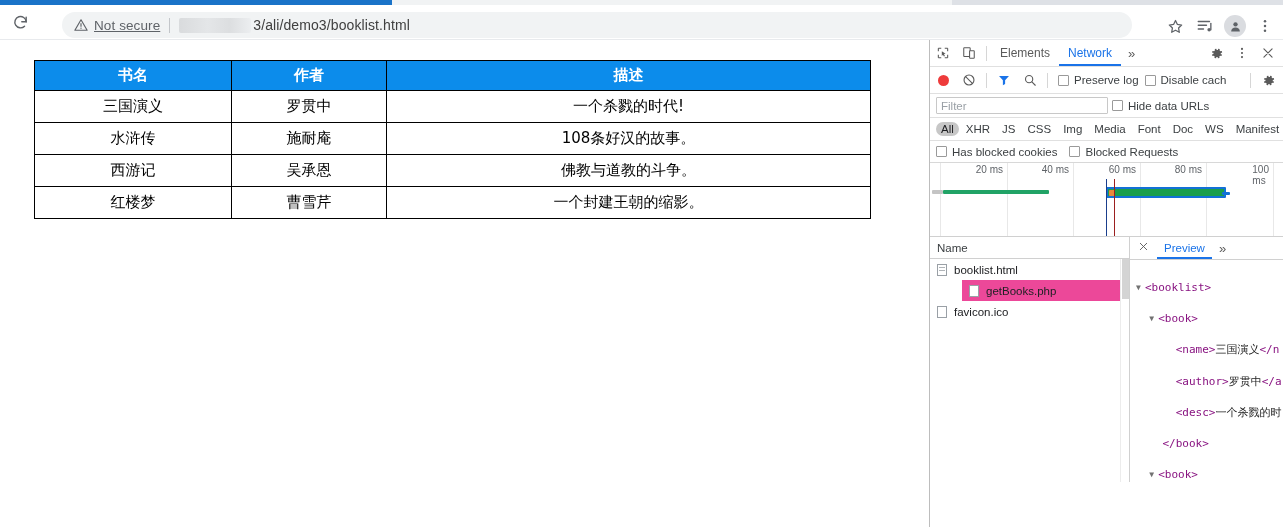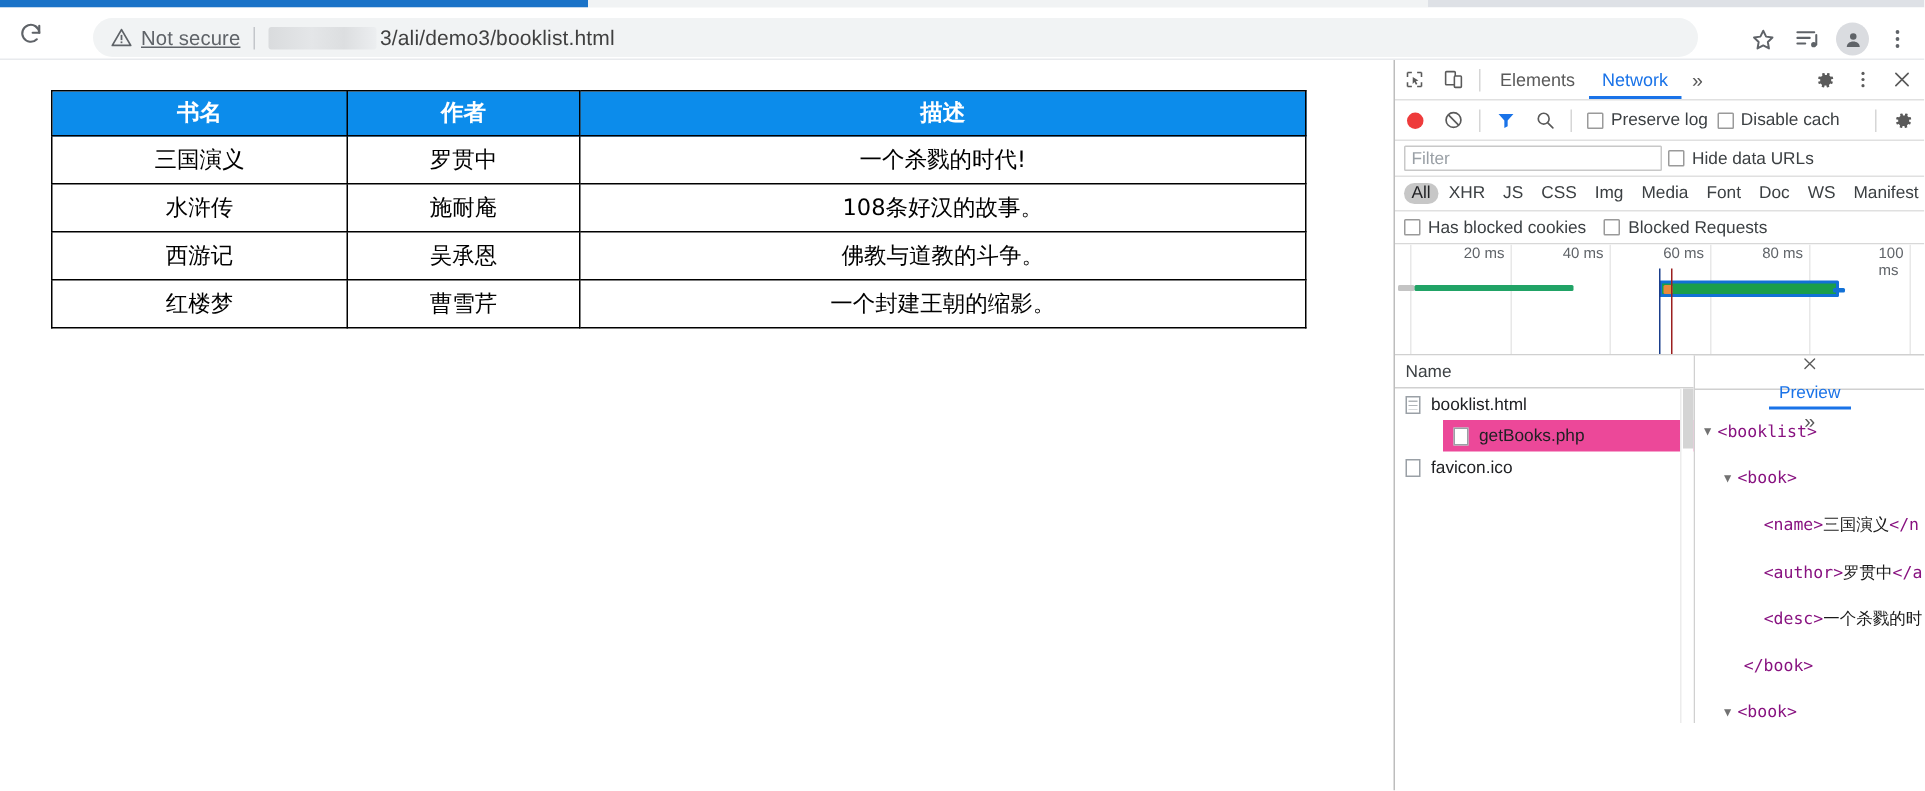--- a/index.html
+++ b/index.html
@@ -221,21 +221,20 @@
     background: #fff; border-left: 1px solid #ececec;
   }
   .req-scroll .thumb {
     position: absolute; top: 0; left: 1px; width: 7px; height: 40px; background: #d4d4d4;
   }
 
   .preview-pane { flex: 1; position: relative; overflow: hidden; }
   .pv-tabs {
     height: 23px; display: flex; align-items: center;
     border-bottom: 1px solid #d0d0d0;
-    flex-direction: column;
   }
   .pv-close { padding: 0 8px; color: #5a5a5a; font-size: 12px; }
   .pv-tab {
     padding: 0 7px; height: 22px; line-height: 22px; font-size: 11.5px; color: #5a5a5a;
   }
   .pv-tab.active { color: #1a73e8; box-shadow: inset 0 -2px 0 #1a73e8; }
   .xml {
     padding: 4px 0 0 6px;
     font-family: "DejaVu Sans Mono", "Liberation Mono", monospace;
     font-size: 11px; line-height: 15.6px; white-space: pre; color: #881280;

